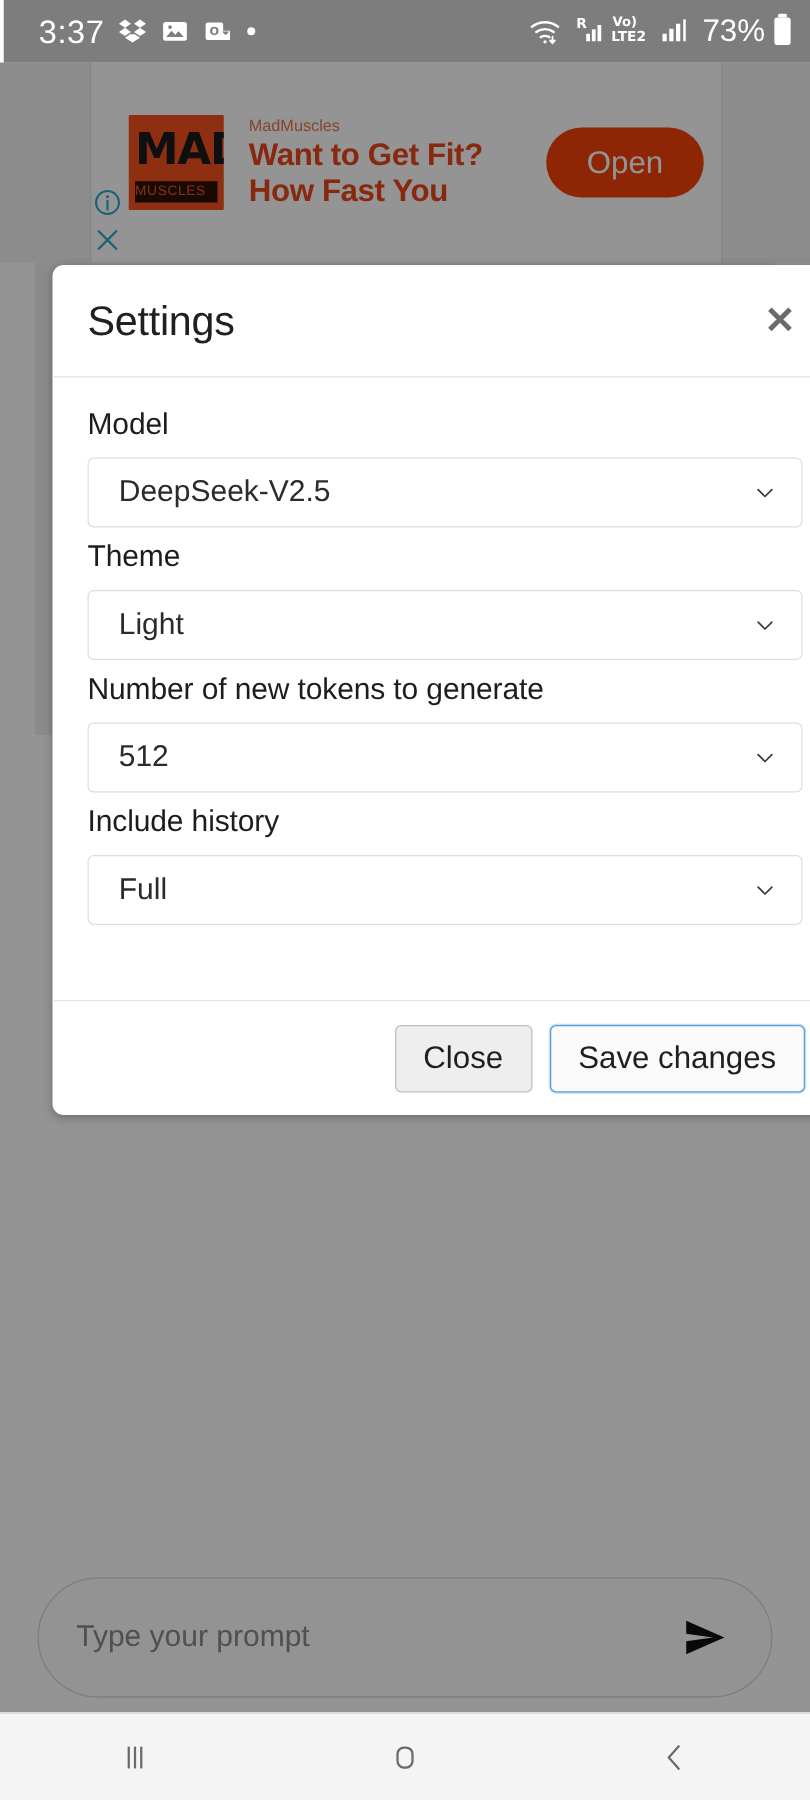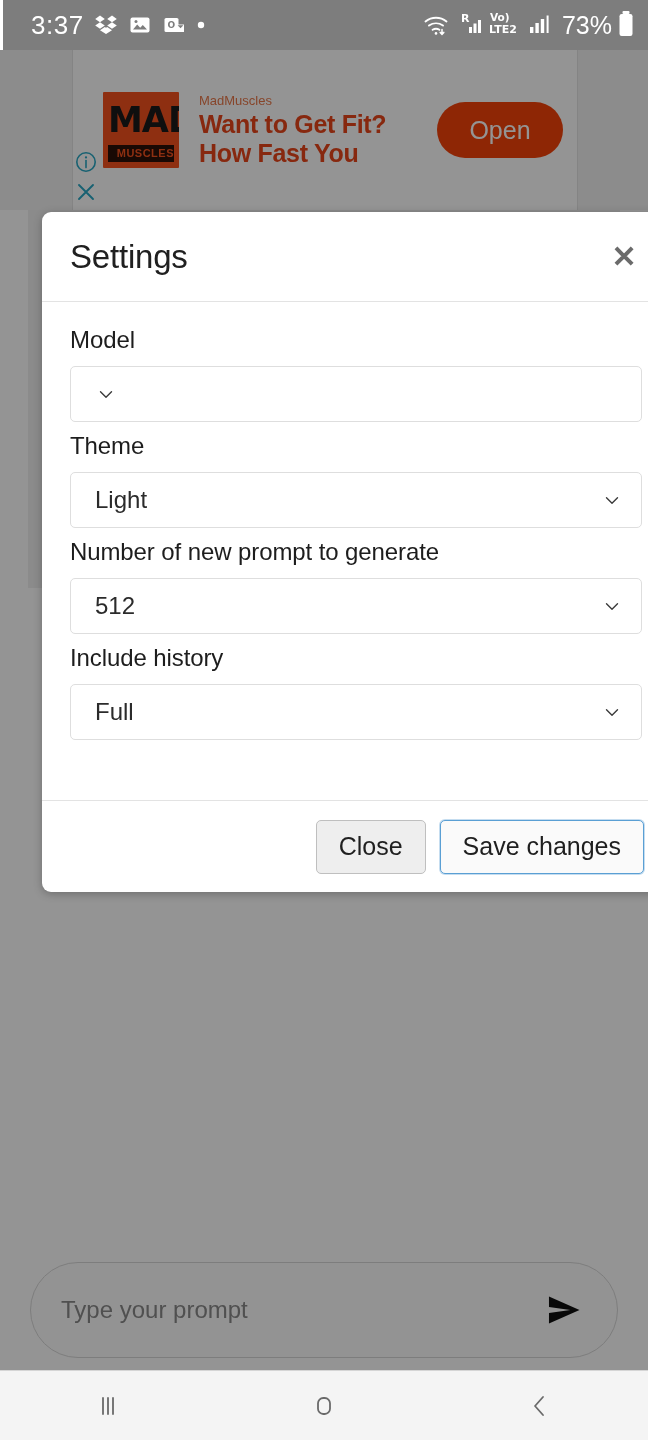--- a/index.html
+++ b/index.html
@@ -71,24 +71,24 @@
     line-height: 44px;
     letter-spacing: -1px;
     text-align: center;
   }
   .ad-logo .muscles {
     position: absolute; left: 5px; bottom: 6px;
     width: 66px; height: 17px;
     background: #2b1008;
     color: #f4511e;
     font-size: 11px;
-    font-weight: 700;
+    font-weight: 400;
     letter-spacing: 0.5px;
     line-height: 17px;
-    text-align: right;
+    text-align: left;
   }
   .ad-text { margin-left: 20px; flex: 1 1 auto; min-width: 0; }
   .ad-brand { font-size: 13px; color: #e8784a; margin-bottom: 2px; }
   .ad-headline {
     font-size: 25px; font-weight: 700; color: #e8461b;
     line-height: 1.16; letter-spacing: -0.3px;
   }
   .ad-open {
     flex: 0 0 auto;
     width: 126px; height: 56px;
@@ -395,20 +395,21 @@
     <div class="modal-header">
       <span class="modal-title">Settings</span>
       <span class="modal-close">✕</span>
     </div>
 
     <div class="modal-body">
 
       <div class="field">
         <span class="field-label">Model</span>
         <div class="select-box">
+          <span class="select-value">DeepSeek-V2.5</span>
           <span class="select-caret">
             <svg width="22" height="22" viewBox="0 0 24 24" fill="none" stroke="currentColor" stroke-width="1.5" stroke-linecap="round" stroke-linejoin="round">
               <path d="M6 9.5l6 6 6-6"></path>
             </svg>
           </span>
         </div>
       </div>
 
       <div class="field">
         <span class="field-label">Theme</span>
@@ -416,21 +417,21 @@
           <span class="select-value">Light</span>
           <span class="select-caret">
             <svg width="22" height="22" viewBox="0 0 24 24" fill="none" stroke="currentColor" stroke-width="1.5" stroke-linecap="round" stroke-linejoin="round">
               <path d="M6 9.5l6 6 6-6"></path>
             </svg>
           </span>
         </div>
       </div>
 
       <div class="field">
-        <span class="field-label">Number of new prompt to generate</span>
+        <span class="field-label">Number of new tokens to generate</span>
         <div class="select-box">
           <span class="select-value">512</span>
           <span class="select-caret">
             <svg width="22" height="22" viewBox="0 0 24 24" fill="none" stroke="currentColor" stroke-width="1.5" stroke-linecap="round" stroke-linejoin="round">
               <path d="M6 9.5l6 6 6-6"></path>
             </svg>
           </span>
         </div>
       </div>
 

